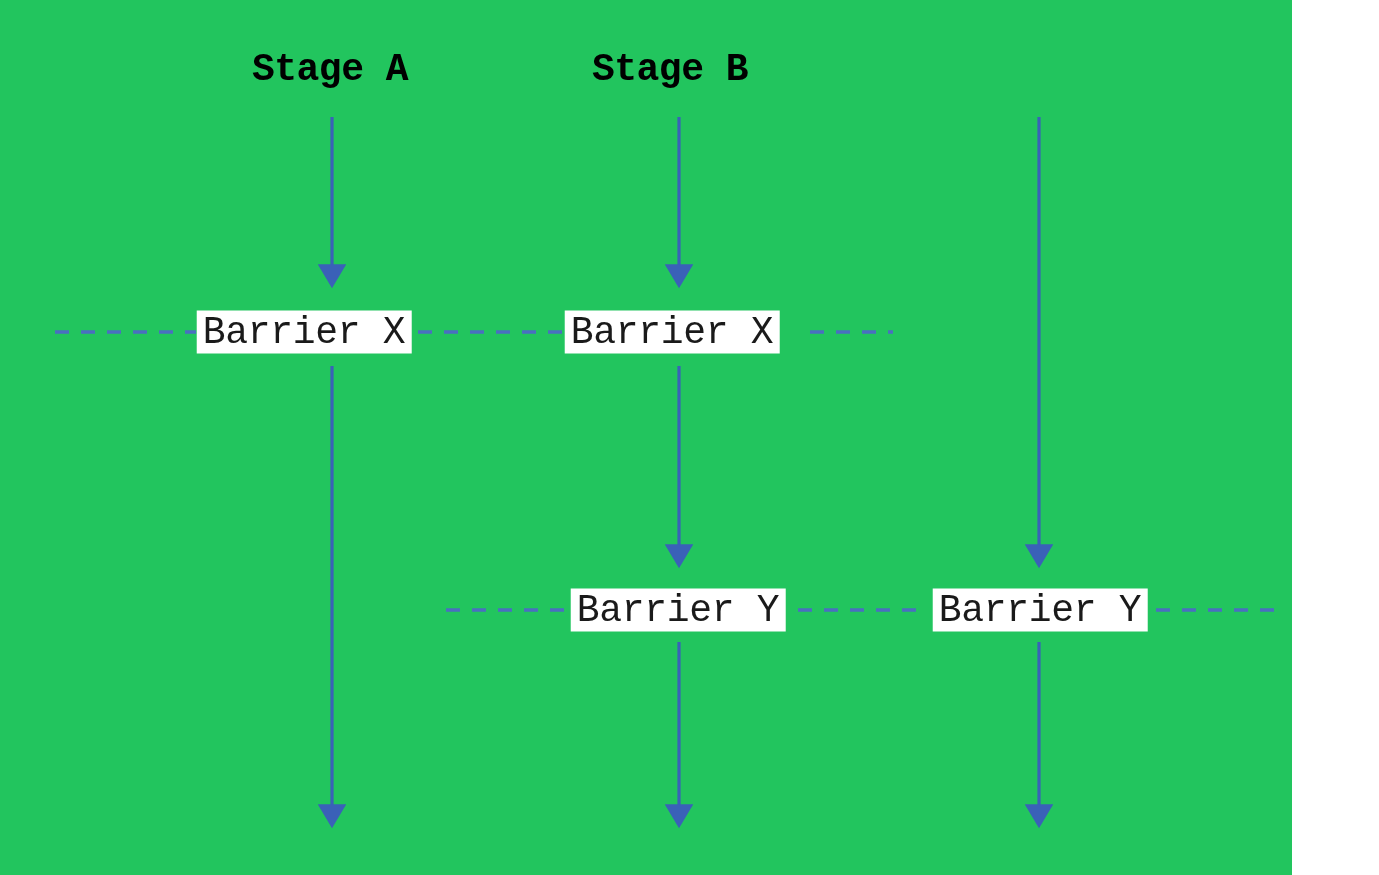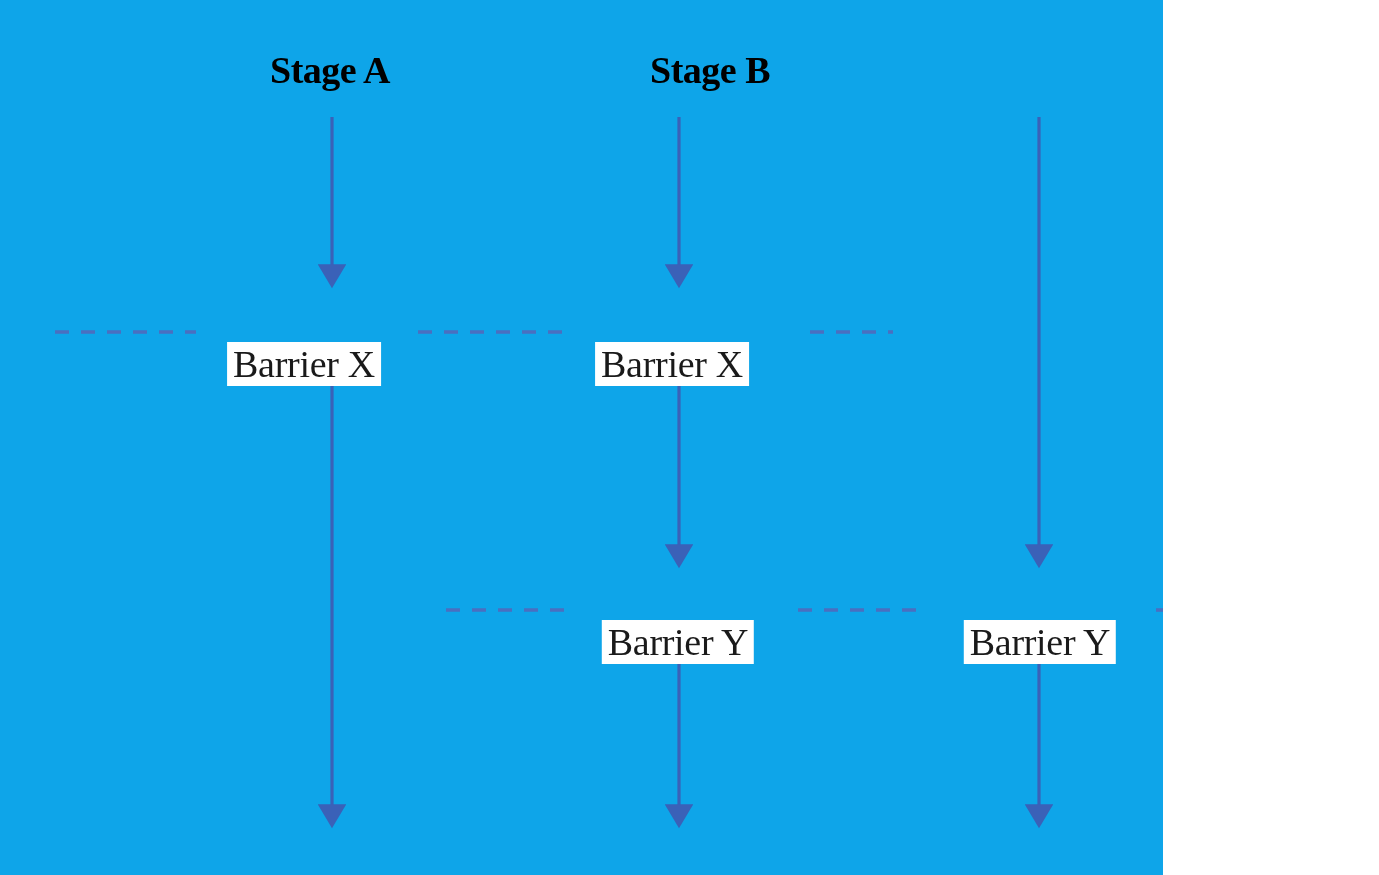--- a/index.html
+++ b/index.html
@@ -2,24 +2,24 @@
 <html><head>
 <meta charset="utf-8">
 <style>
   html, body {
     margin: 0;
     padding: 0;
     background: #ffffff;
   }
   #canvas {
     position: relative;
-    width: 1163px;
+    width: 1292px;
     height: 875px;
-    background: #0ea5e9;
-    font-family: Liberation Serif, serif;
+    background: #22c55e;
+    font-family: Liberation Mono, monospace;
     overflow: hidden;
   }
   .stage-label {
     position: absolute;
     font-size: 38px;
     font-weight: bold;
     color: #000000;
     text-align: center;
     white-space: nowrap;
     transform: translateX(-50%);
@@ -29,21 +29,20 @@
     position: absolute;
     font-size: 38px;
     font-weight: normal;
     color: #1a1a1a;
     text-align: center;
     white-space: nowrap;
     transform: translate(-50%, -50%);
     letter-spacing: -0.3px;
     background: #ffffff;
     padding: 0 6px;
-    margin-top: 32px;
   }
   svg.layer {
     position: absolute;
     left: 0;
     top: 0;
     width: 1379px;
     height: 875px;
   }
 </style>
 </head>
@@ -75,20 +74,20 @@
     <line x1="55" y1="332" x2="196" y2="332" stroke="#4a6fc0" stroke-width="3.6" stroke-dasharray="14 12"></line>
     <line x1="418" y1="332" x2="570" y2="332" stroke="#4a6fc0" stroke-width="3.6" stroke-dasharray="14 12"></line>
     <line x1="810" y1="332" x2="893" y2="332" stroke="#4a6fc0" stroke-width="3.6" stroke-dasharray="14 12"></line>
 
     <line x1="446" y1="610" x2="564" y2="610" stroke="#4a6fc0" stroke-width="3.6" stroke-dasharray="14 12"></line>
     <line x1="798" y1="610" x2="922" y2="610" stroke="#4a6fc0" stroke-width="3.6" stroke-dasharray="14 12"></line>
     <line x1="1156" y1="610" x2="1286" y2="610" stroke="#4a6fc0" stroke-width="3.6" stroke-dasharray="14 12"></line>
   </svg>
 
   <div class="stage-label" style="left:330px; top:48px;">Stage A</div>
-  <div class="stage-label" style="left:710px; top:48px;">Stage B</div>
+  <div class="stage-label" style="left:670px; top:48px;">Stage B</div>
 
   <div class="barrier-label" style="left:304px; top:332px;">Barrier X</div>
   <div class="barrier-label" style="left:672px; top:332px;">Barrier X</div>
   <div class="barrier-label" style="left:678px; top:610px;">Barrier Y</div>
   <div class="barrier-label" style="left:1040px; top:610px;">Barrier Y</div>
 
 </div>
 
 </body></html>

